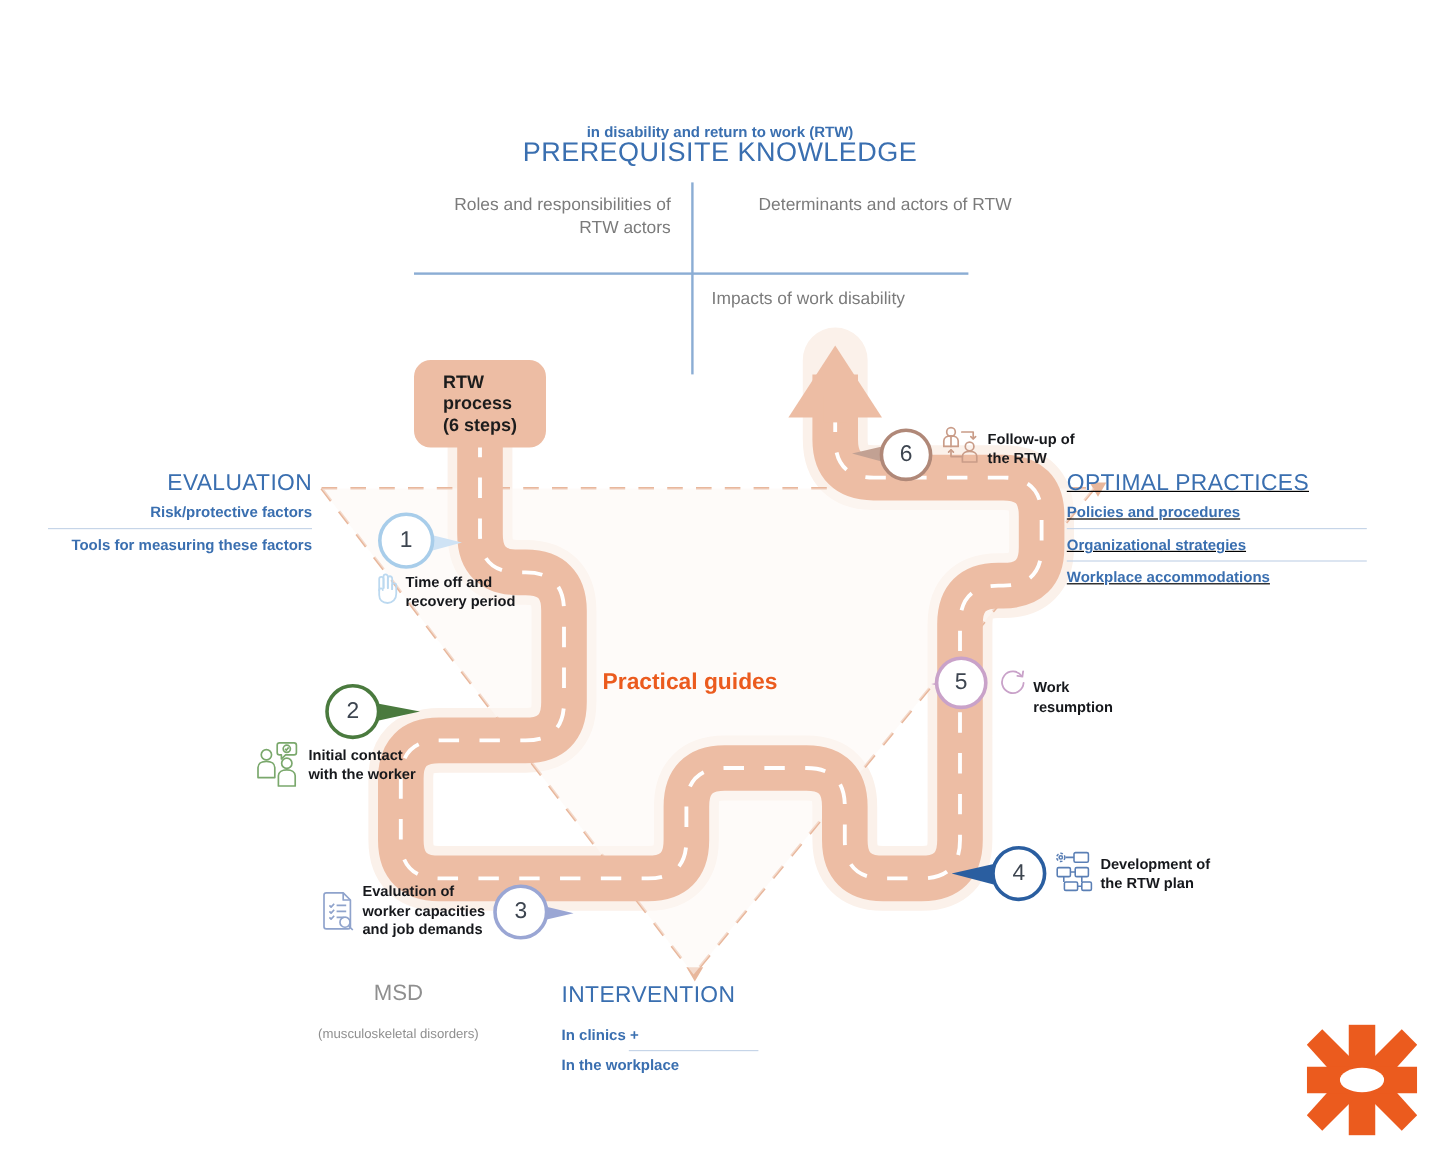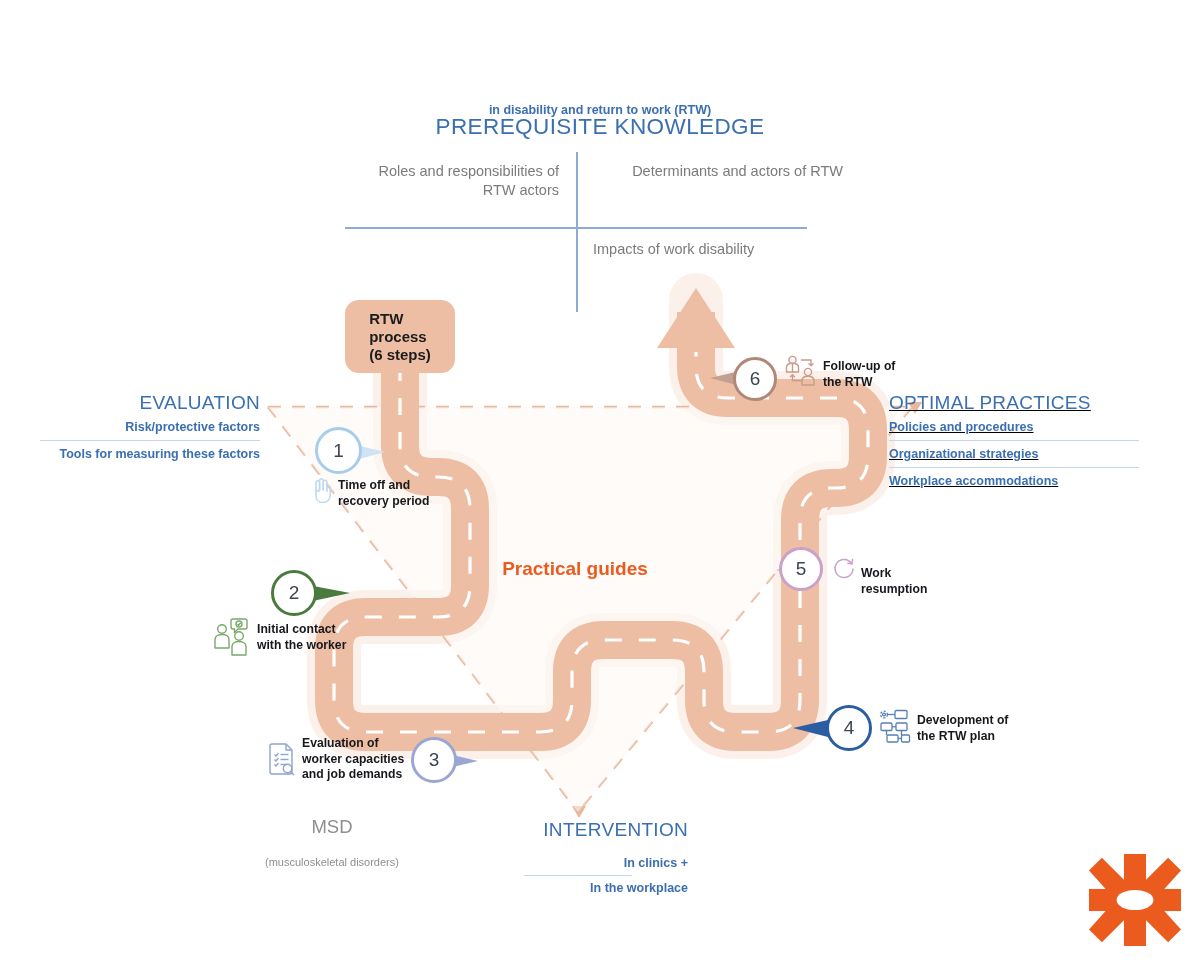--- a/index.html
+++ b/index.html
@@ -77,21 +77,21 @@
 
   #eval-block { left: 40px; top: 392px; width: 220px; text-align: right; }
   #opt-block  { left: 889px; top: 392px; width: 250px; text-align: left; text-decoration: underline; }
 
   
   #msd-block { left: 232px; top: 816px; width: 200px; text-align: center; }
   #cmd-block { left: 710px; top: 816px; width: 200px; text-align: center; }
   .disorder-title { color: #8f8f8f; font-size: 18.5px; }
   .disorder-sub { color: #8f8f8f; font-size: 11px; margin-top: 18px; }
 
-  #int-block { left: 468px; top: 819px; width: 220px; text-align: right; }
+  #int-block { left: 468px; top: 819px; width: 220px; text-align: left; }
   #int-title { color: #3a6fb0; font-size: 19px; letter-spacing: 0.3px; }
   .int-item { color: #3a6fb0; font-size: 12.5px; font-weight: 700; padding: 5px 0; }
 
   
   #practical {
     left: 440px; top: 558px; width: 270px; text-align: center;
     color: #eb5b1e; font-size: 19px; font-weight: bold;
   }
 
   

